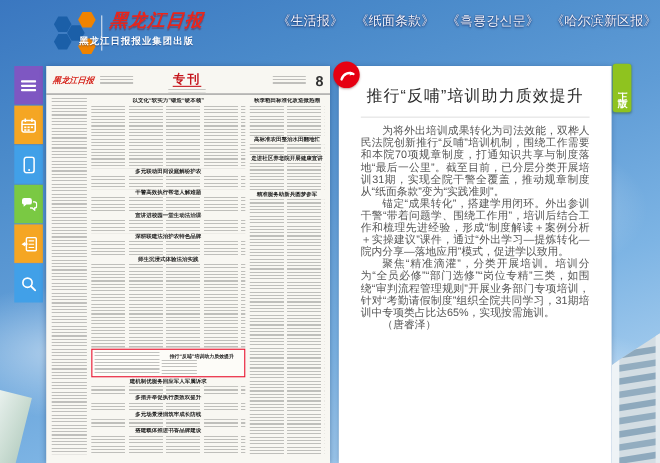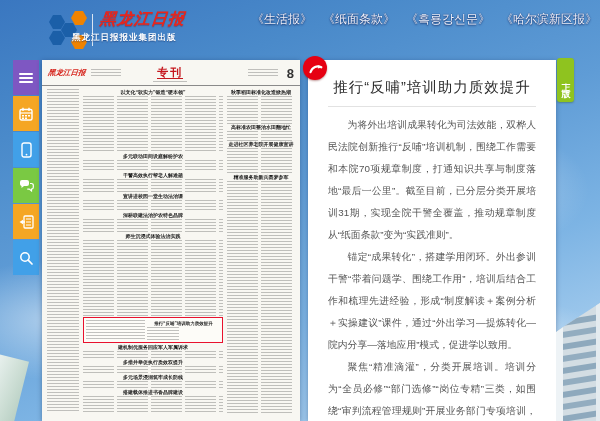--- a/index.html
+++ b/index.html
@@ -63,21 +63,21 @@
 
   
   .article{position:absolute;left:308px;top:60px;width:248px;height:361px;background:#fff;
     box-shadow:0 1px 5px rgba(0,20,60,.3);padding:14px 20px 0 20px;box-sizing:border-box;}
   .art-icon{position:absolute;left:303px;top:56px;width:24px;height:24px;border-radius:50%;
     background:#e60012;box-shadow:0 1px 2px rgba(100,0,0,.4);display:flex;align-items:center;
     justify-content:center;z-index:5;}
   .art-title{font-size:14.5px;color:#2b2b2b;text-align:center;letter-spacing:1px;margin-top:4px;
     white-space:nowrap;}
   .art-rule{border-bottom:1px solid #e2e2e2;margin:9px 0 7px 0;}
-  .art-body p{margin:0;font-size:9.8px;line-height:22px;color:#555;text-indent:2em;text-align:justify;}
+  .art-body p{margin:0;font-size:9.8px;line-height:11px;color:#555;text-indent:2em;text-align:justify;}
   .art-byline{margin:0;font-size:9.8px;line-height:13.6px;color:#555;text-indent:2em;}
 
   
   .prev-btn{position:absolute;left:557px;top:58px;width:17px;height:44px;background:#8fc31f;
     border-radius:3px;color:#fff;font-size:9px;font-weight:bold;cursor:pointer;
     display:flex;align-items:center;justify-content:center;
     writing-mode:vertical-rl;letter-spacing:3px;box-shadow:0 1px 2px rgba(40,70,0,.35);}
 
   
   .bldg-right{position:absolute;right:0;bottom:0;width:44px;height:152px;}

